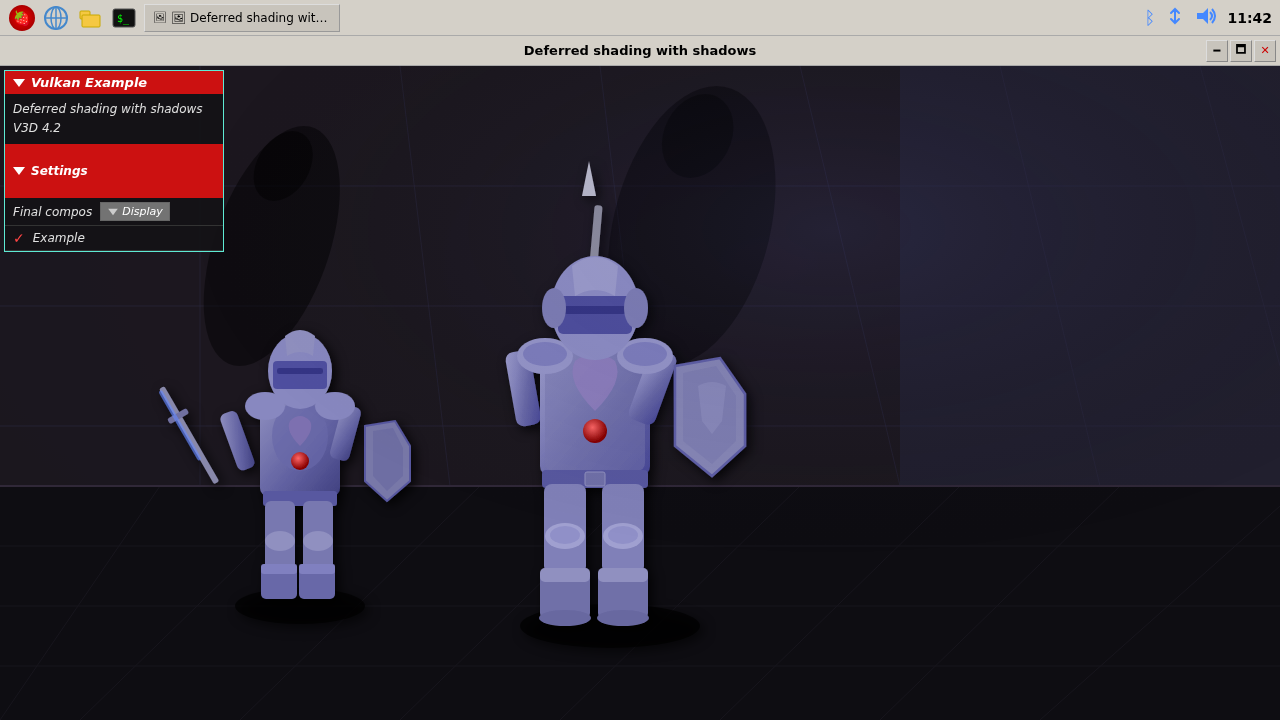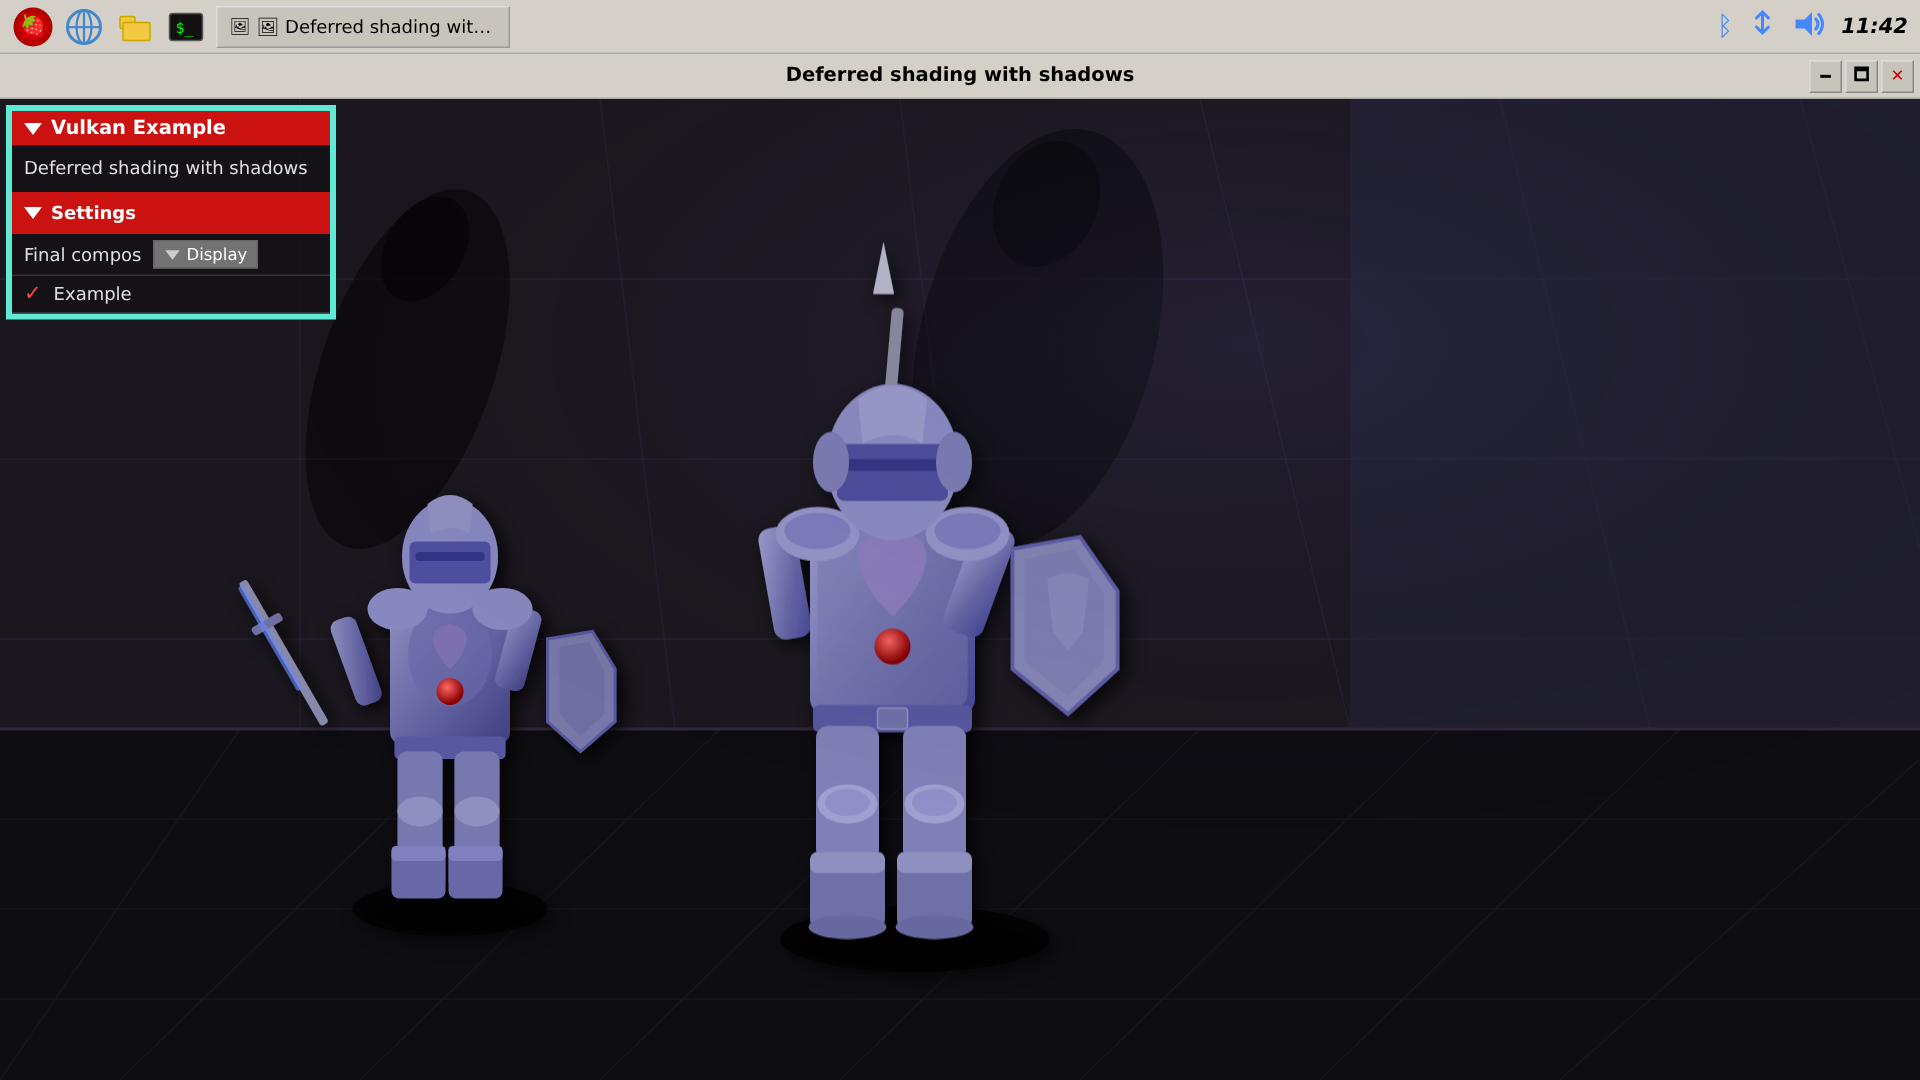--- a/index.html
+++ b/index.html
@@ -33,21 +33,21 @@
       cursor: pointer;
       white-space: nowrap;
       max-width: 200px;
       overflow: hidden;
     }
     .taskbar-spacer { flex: 1; }
     .taskbar-right {
       display: flex; align-items: center; gap: 10px;
     }
     .taskbar-time {
-      font-size: 14px; font-weight: bold; color: #000; font-style: italic;
+      font-size: 14px; font-weight: bold; color: #000;
     }
 
     
     #window {
       position: absolute;
       top: 36px;
       left: 0;
       width: 1280px;
       height: 684px;
       display: flex;
@@ -91,23 +91,24 @@
       overflow: hidden;
     }
 
     
     #panel {
       position: absolute;
       top: 4px;
       left: 4px;
       width: 220px;
       background: rgba(20, 18, 22, 0.92);
-      border: 4px solid #5eead4;
+      border: 1px solid #5eead4;
       color: #e0e0e0;
       font-size: 12px;
+      font-style: italic;
     }
     .panel-header {
       background: #cc1111;
       color: #fff;
       padding: 4px 8px;
       font-weight: bold;
       font-size: 13px;
       display: flex;
       align-items: center;
       gap: 6px;
@@ -120,21 +121,21 @@
       display: inline-block;
     }
     .panel-info {
       padding: 6px 8px;
       line-height: 1.6;
       font-size: 12px;
     }
     .panel-section {
       background: #cc1111;
       color: #fff;
-      padding: 7px 8px;
+      padding: 20px 8px;
       font-weight: bold;
       font-size: 12px;
       display: flex;
       align-items: center;
       gap: 6px;
     }
     .panel-row {
       padding: 4px 8px;
       display: flex;
       align-items: center;
@@ -461,20 +462,21 @@
       <rect width="1280" height="654" fill="url(#ambLight)"></rect>
     </svg>
 
     <div id="panel">
       <div class="panel-header">
         <span class="panel-triangle"></span>
         <span>Vulkan Example</span>
       </div>
       <div class="panel-info">
         <div>Deferred shading with shadows</div>
+        <div>V3D 4.2</div>
       </div>
       <div class="panel-section">
         <span class="panel-triangle"></span>
         <span>Settings</span>
       </div>
       <div class="panel-row">
         <span>Final compos</span>
         <div class="dropdown-btn">
           <span class="panel-triangle" style="border-top-color:#ccc; transform: scale(0.8);"></span>
           <span>Display</span>

